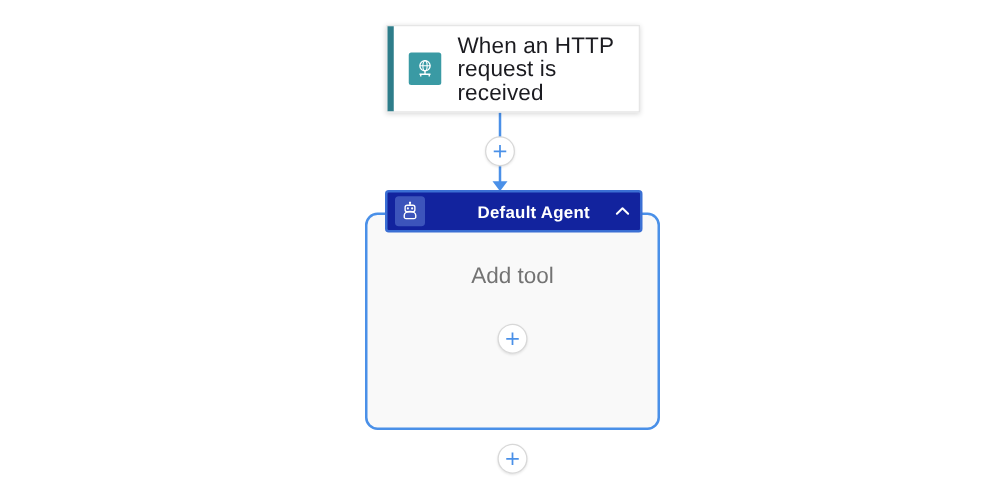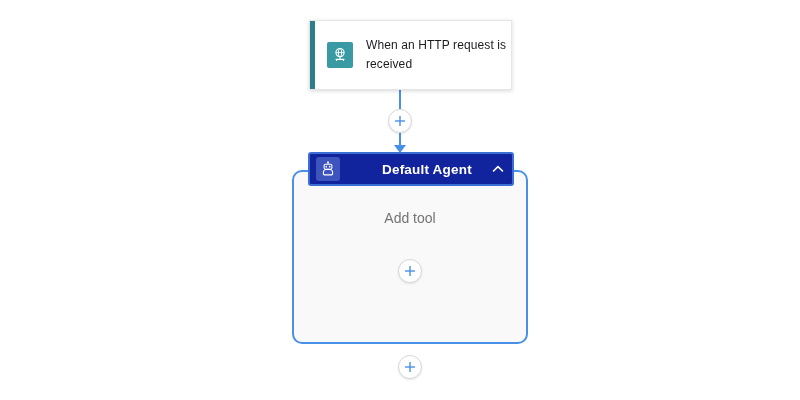--- a/index.html
+++ b/index.html
@@ -85,21 +85,21 @@
     min-width: 26px;
     background: #3a9aa4;
     border-radius: 2px;
     margin-left: 17px;
     margin-right: 13px;
     display: flex;
     align-items: center;
     justify-content: center;
   }
   .trigger-label {
-    font-size: 12px;
+    font-size: 18px;
     line-height: 19px;
     color: #1b1b20;
     letter-spacing: 0.1px;
     padding-right: 0;
   }
 
   
   #agent-body {
     position: absolute;
     left: 292px;
@@ -155,21 +155,21 @@
     justify-content: center;
     cursor: pointer;
   }
 
   #add-tool-label {
     position: absolute;
     left: 292px;
     top: 210px;
     width: 236px;
     text-align: center;
-    font-size: 14px;
+    font-size: 18px;
     color: #737373;
     z-index: 3;
   }
 </style>
 </head>
 <body>
 
 <div id="canvas">
 
   <div id="trigger-card">

